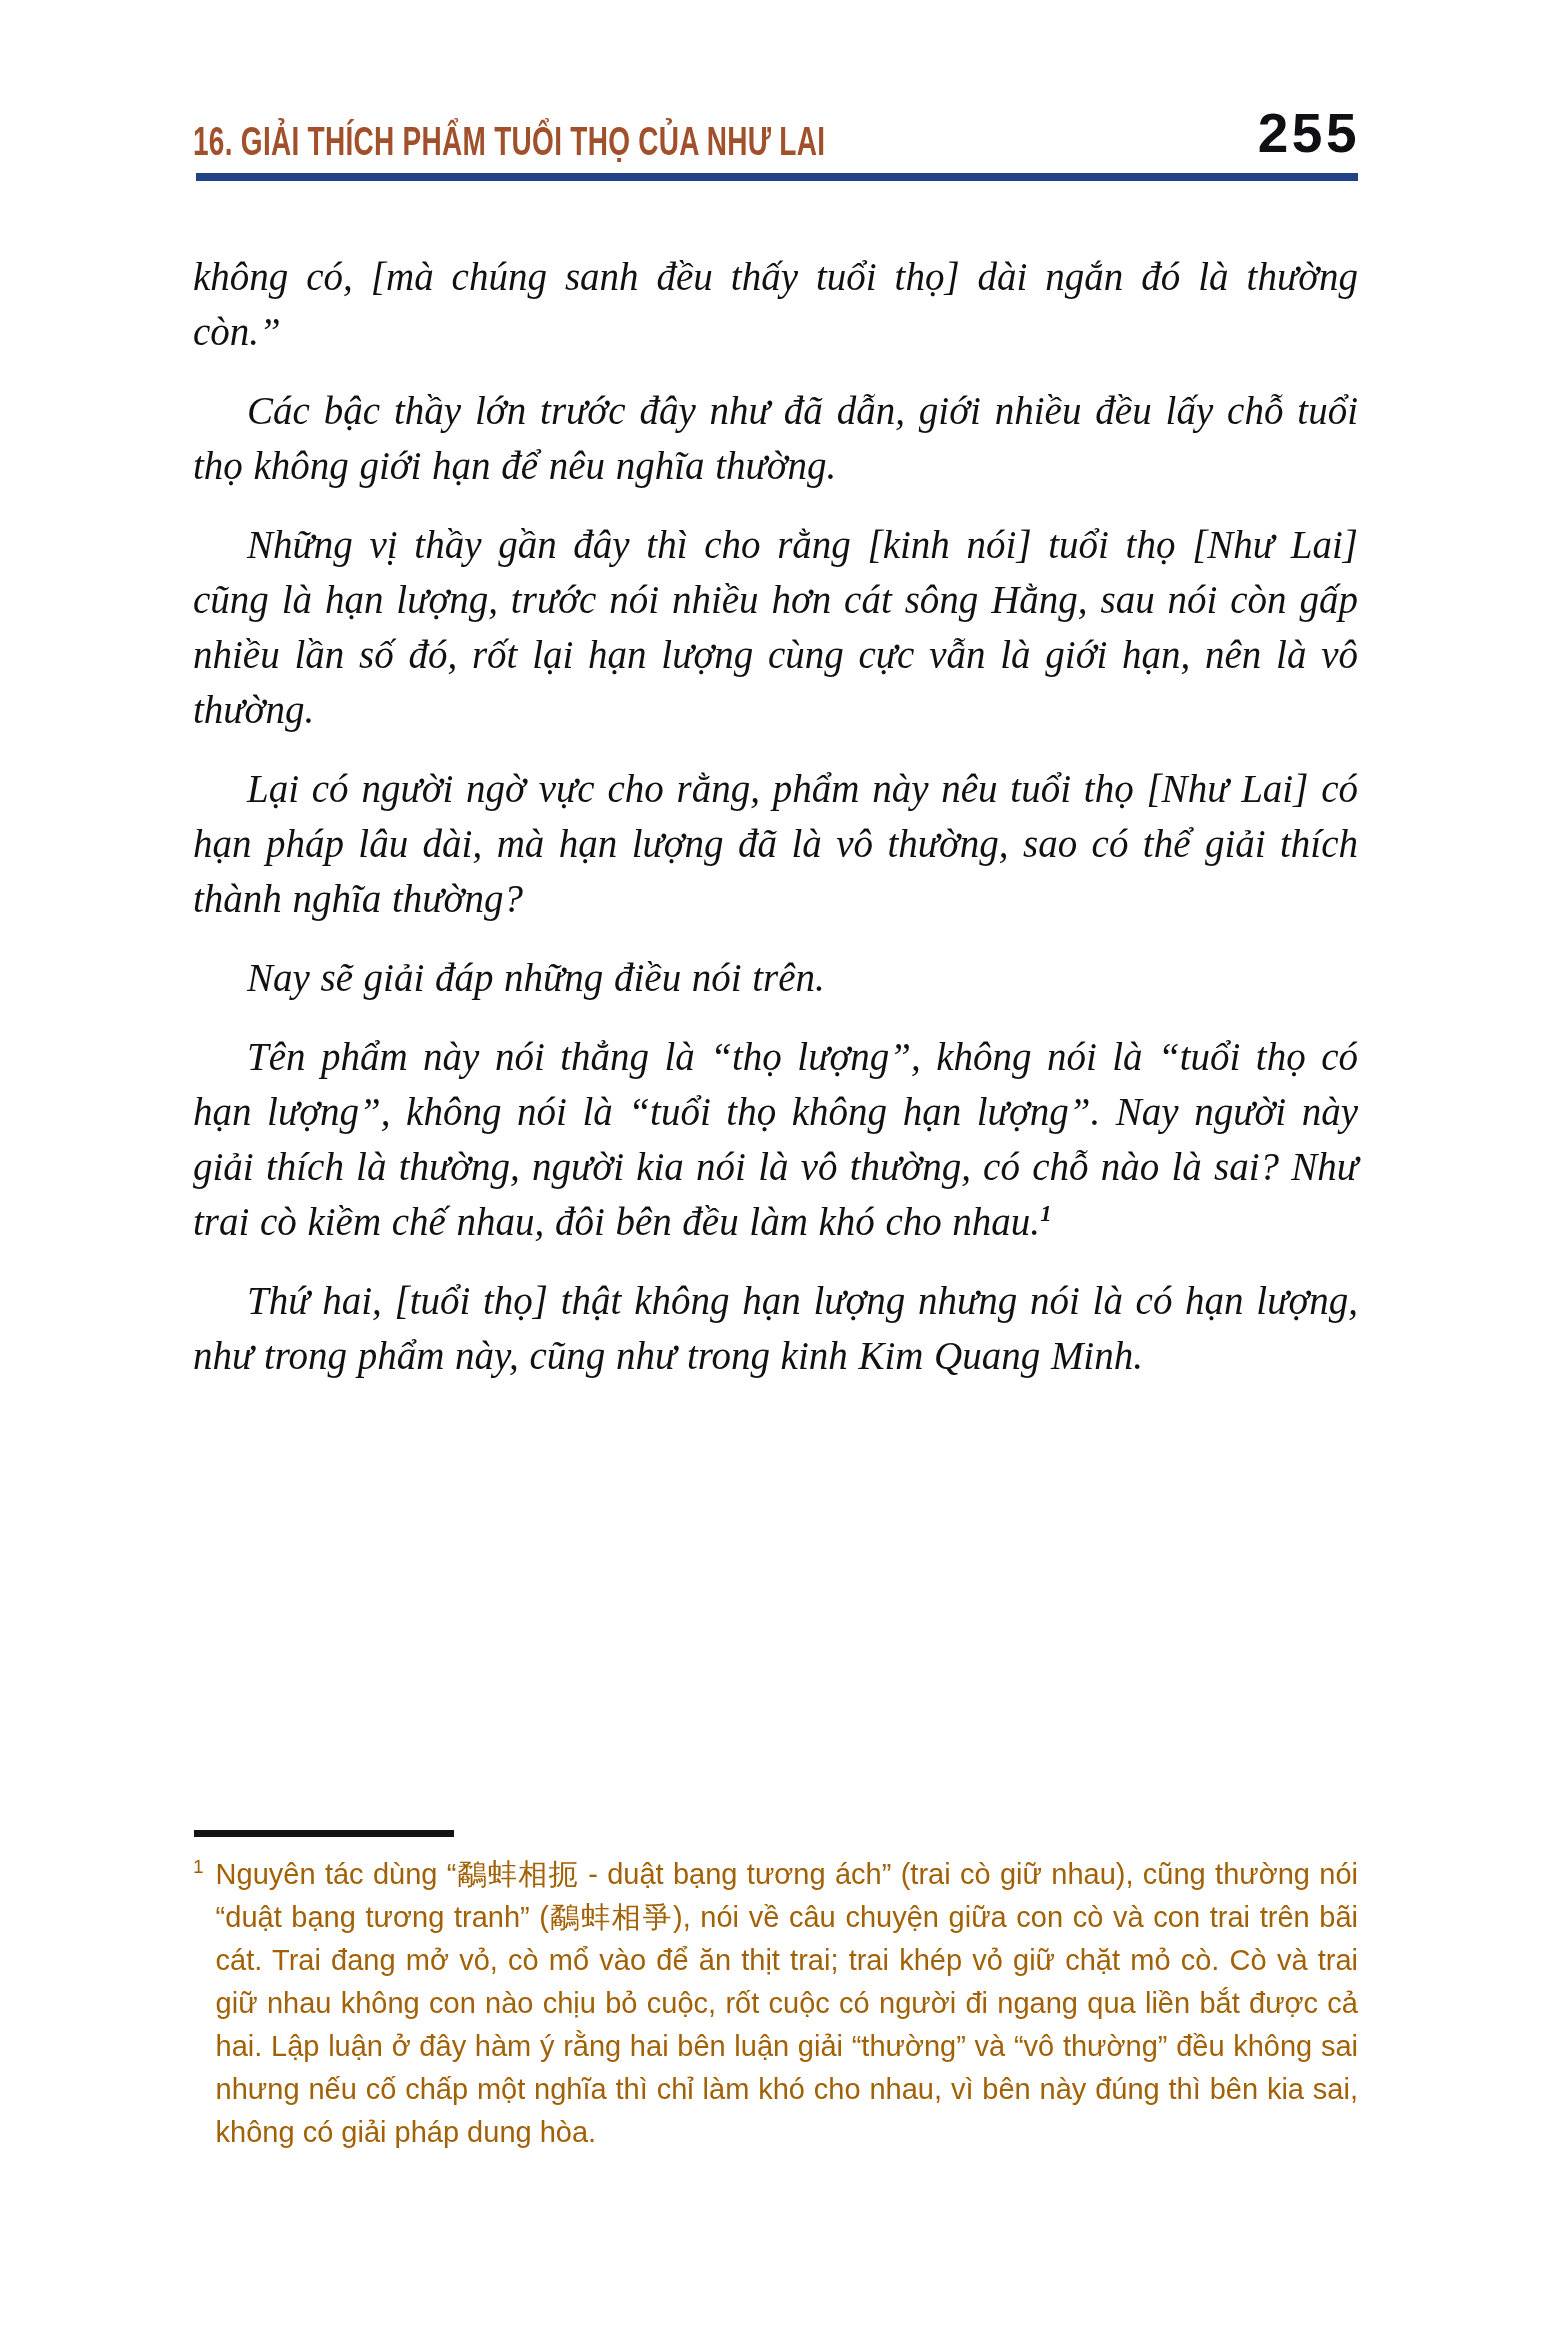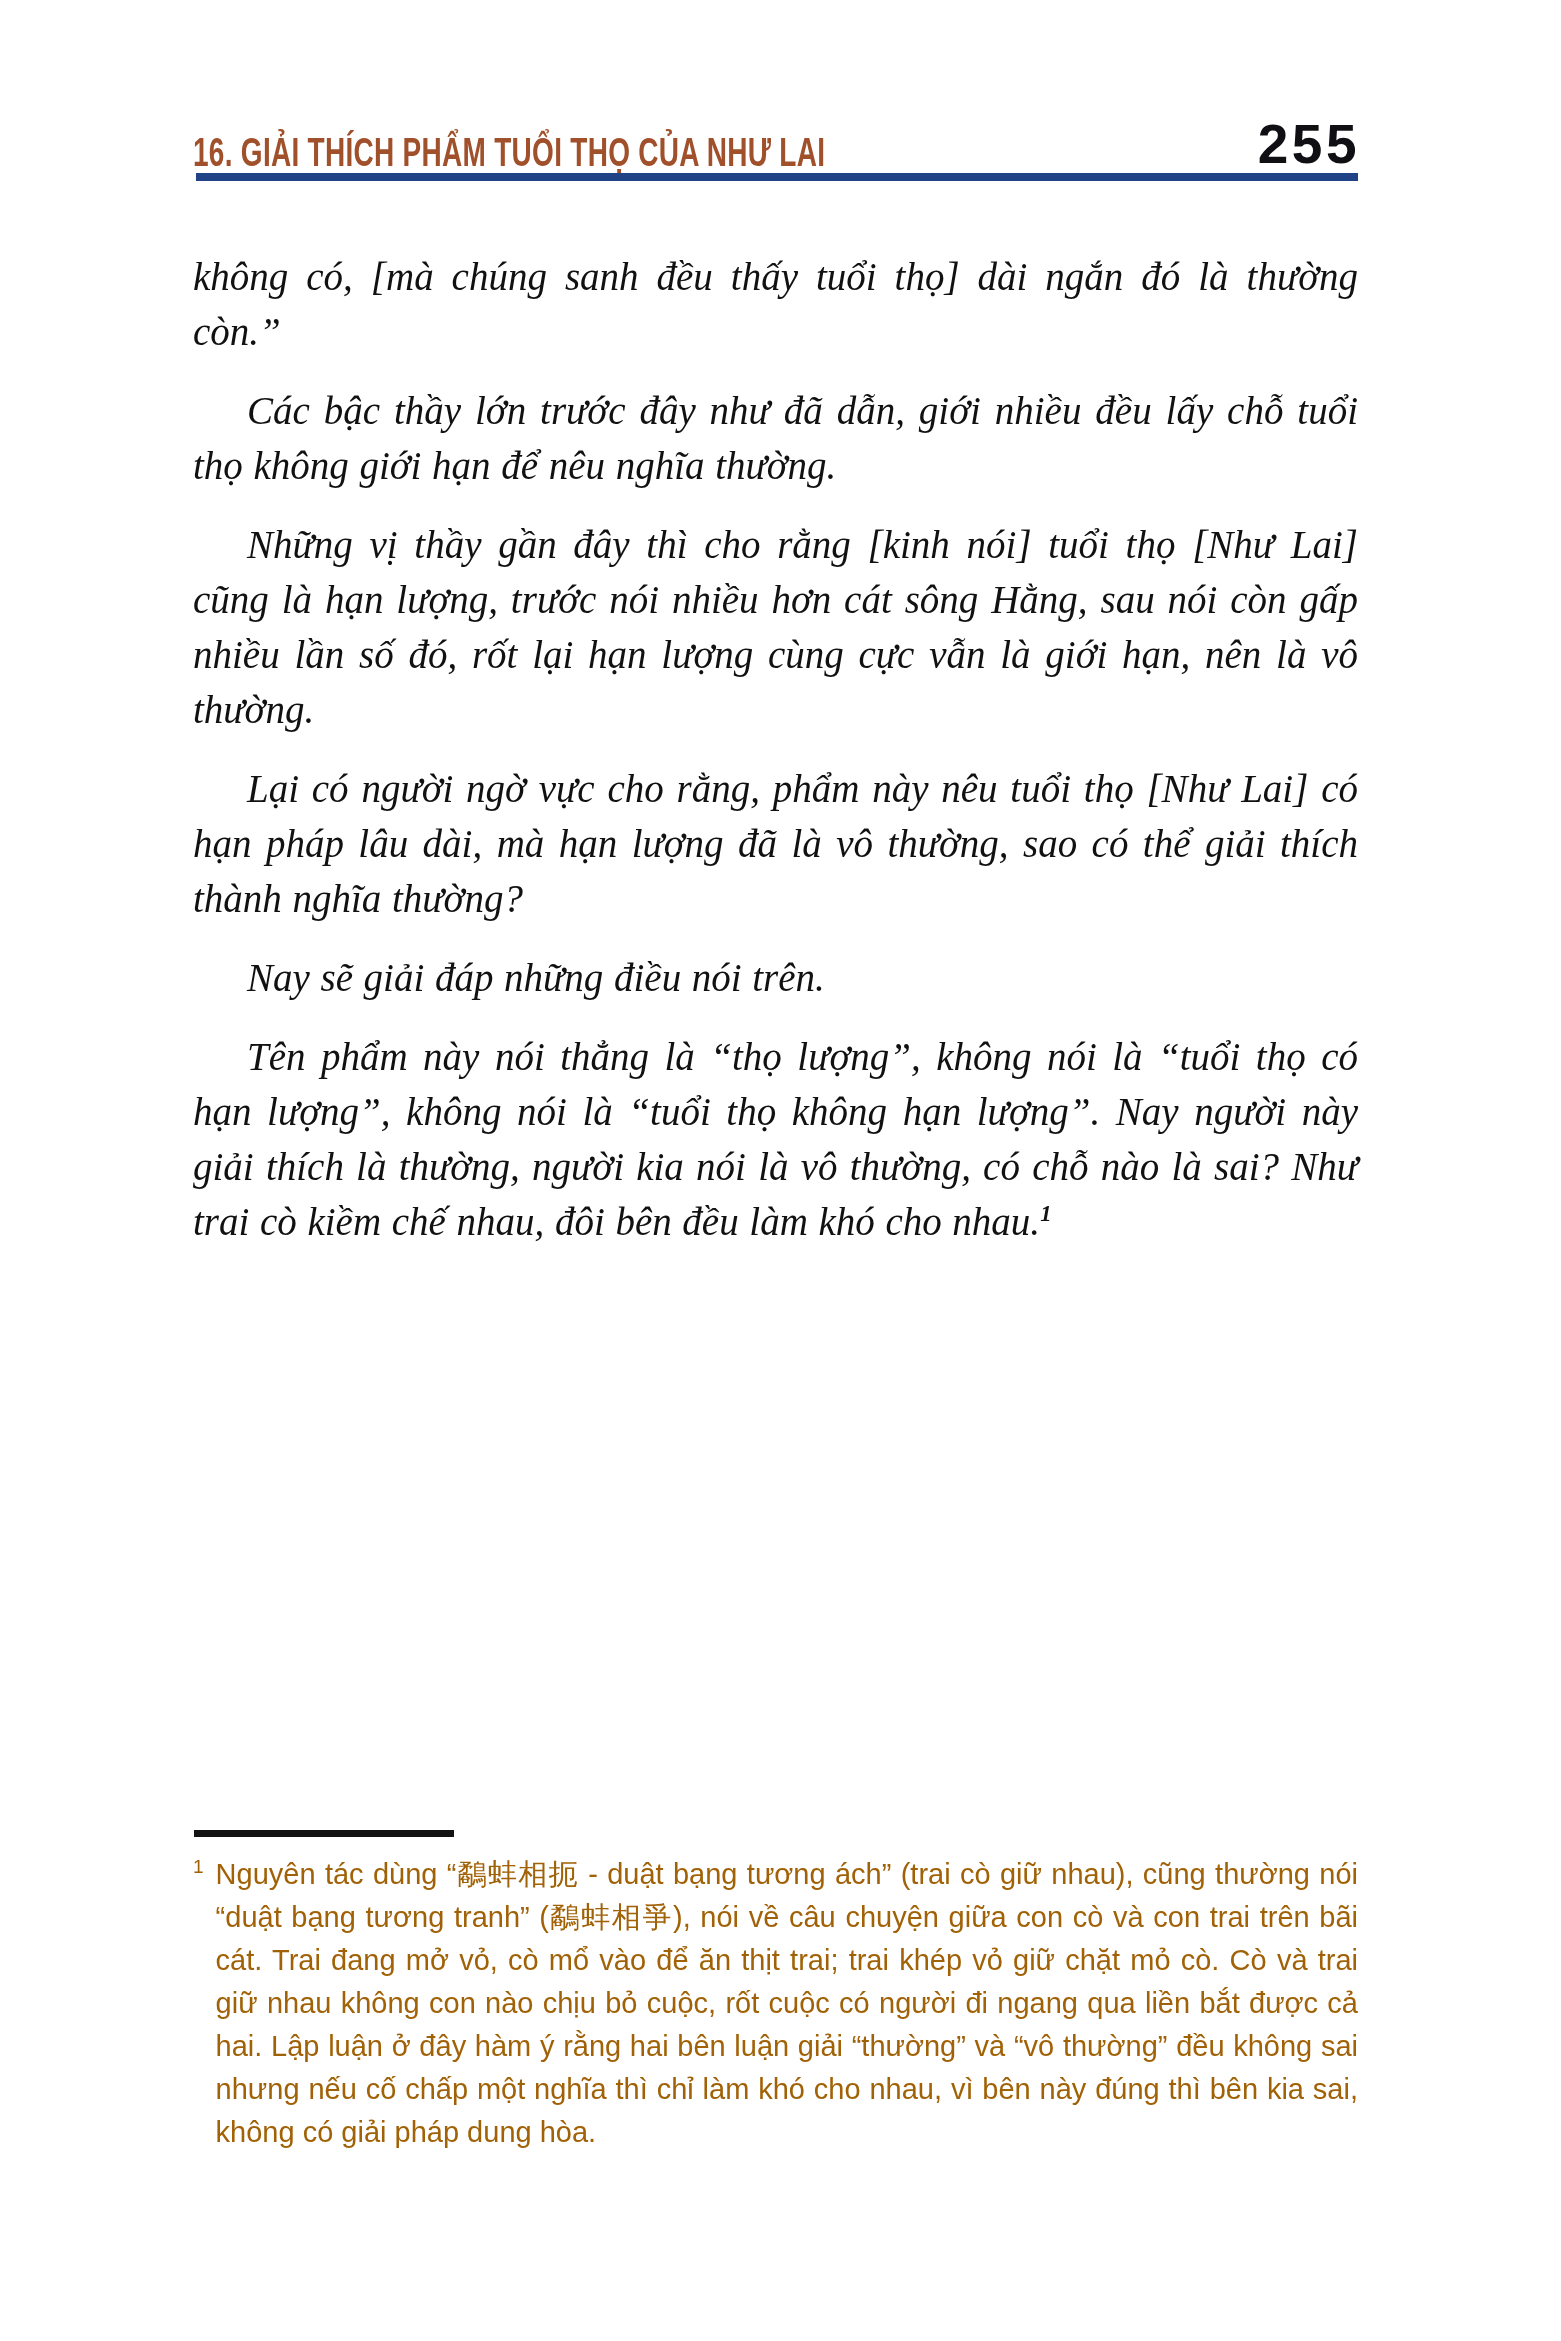--- a/index.html
+++ b/index.html
@@ -11,21 +11,21 @@
     color: #111111;
     font-family: "Liberation Serif", serif;
     overflow: hidden;
   }
 
   
   .running-head {
     position: absolute;
     left: 193px;
     right: 201px;
-    top: 118px;
+    top: 107px;
     height: 54px;
     text-decoration: underline;
   }
   .chapter-title {
     position: absolute;
     left: 0;
     bottom: 0;
     font-family: "Liberation Sans", sans-serif;
     font-weight: bold;
     font-size: 40px;
@@ -117,20 +117,21 @@
 
   <div class="header-rule"></div>
 
   <main class="body-text">
     <p class="para no-indent">không có, [mà chúng sanh đều thấy tuổi thọ] dài ngắn đó là thường còn.”</p>
     <p class="para">Các bậc thầy lớn trước đây như đã dẫn, giới nhiều đều lấy chỗ tuổi thọ không giới hạn để nêu nghĩa thường.</p>
     <p class="para">Những vị thầy gần đây thì cho rằng [kinh nói] tuổi thọ [Như Lai] cũng là hạn lượng, trước nói nhiều hơn cát sông Hằng, sau nói còn gấp nhiều lần số đó, rốt lại hạn lượng cùng cực vẫn là giới hạn, nên là vô thường.</p>
     <p class="para">Lại có người ngờ vực cho rằng, phẩm này nêu tuổi thọ [Như Lai] có hạn pháp lâu dài, mà hạn lượng đã là vô thường, sao có thể giải thích thành nghĩa thường?</p>
     <p class="para">Nay sẽ giải đáp những điều nói trên.</p>
     <p class="para"><span>Tên phẩm này nói thẳng là “thọ lượng”, không nói là “tuổi thọ có hạn lượng”, không nói là “tuổi thọ không hạn lượng”. Nay người này giải thích là thường, người kia nói là vô thường, có chỗ nào là sai? Như trai cò kiềm chế nhau, đôi bên đều làm khó cho nhau.</span><sup class="fn-ref">1</sup></p>
+    <p class="para">Thứ hai, [tuổi thọ] thật không hạn lượng nhưng nói là có hạn lượng, như trong phẩm này, cũng như trong kinh Kim Quang Minh.</p>
   </main>
 
   <div class="footnote-sep"></div>
 
   <div class="footnote">
     <sup class="fn-marker">1</sup><span>Nguyên tác dùng “鷸蚌相扼 - duật bạng tương ách” (trai cò giữ nhau), cũng thường nói “duật bạng tương tranh” (鷸蚌相爭), nói về câu chuyện giữa con cò và con trai trên bãi cát. Trai đang mở vỏ, cò mổ vào để ăn thịt trai; trai khép vỏ giữ chặt mỏ cò. Cò và trai giữ nhau không con nào chịu bỏ cuộc, rốt cuộc có người đi ngang qua liền bắt được cả hai. Lập luận ở đây hàm ý rằng hai bên luận giải “thường” và “vô thường” đều không sai nhưng nếu cố chấp một nghĩa thì chỉ làm khó cho nhau, vì bên này đúng thì bên kia sai, không có giải pháp dung hòa.</span>
   </div>
 
 </div>
 

